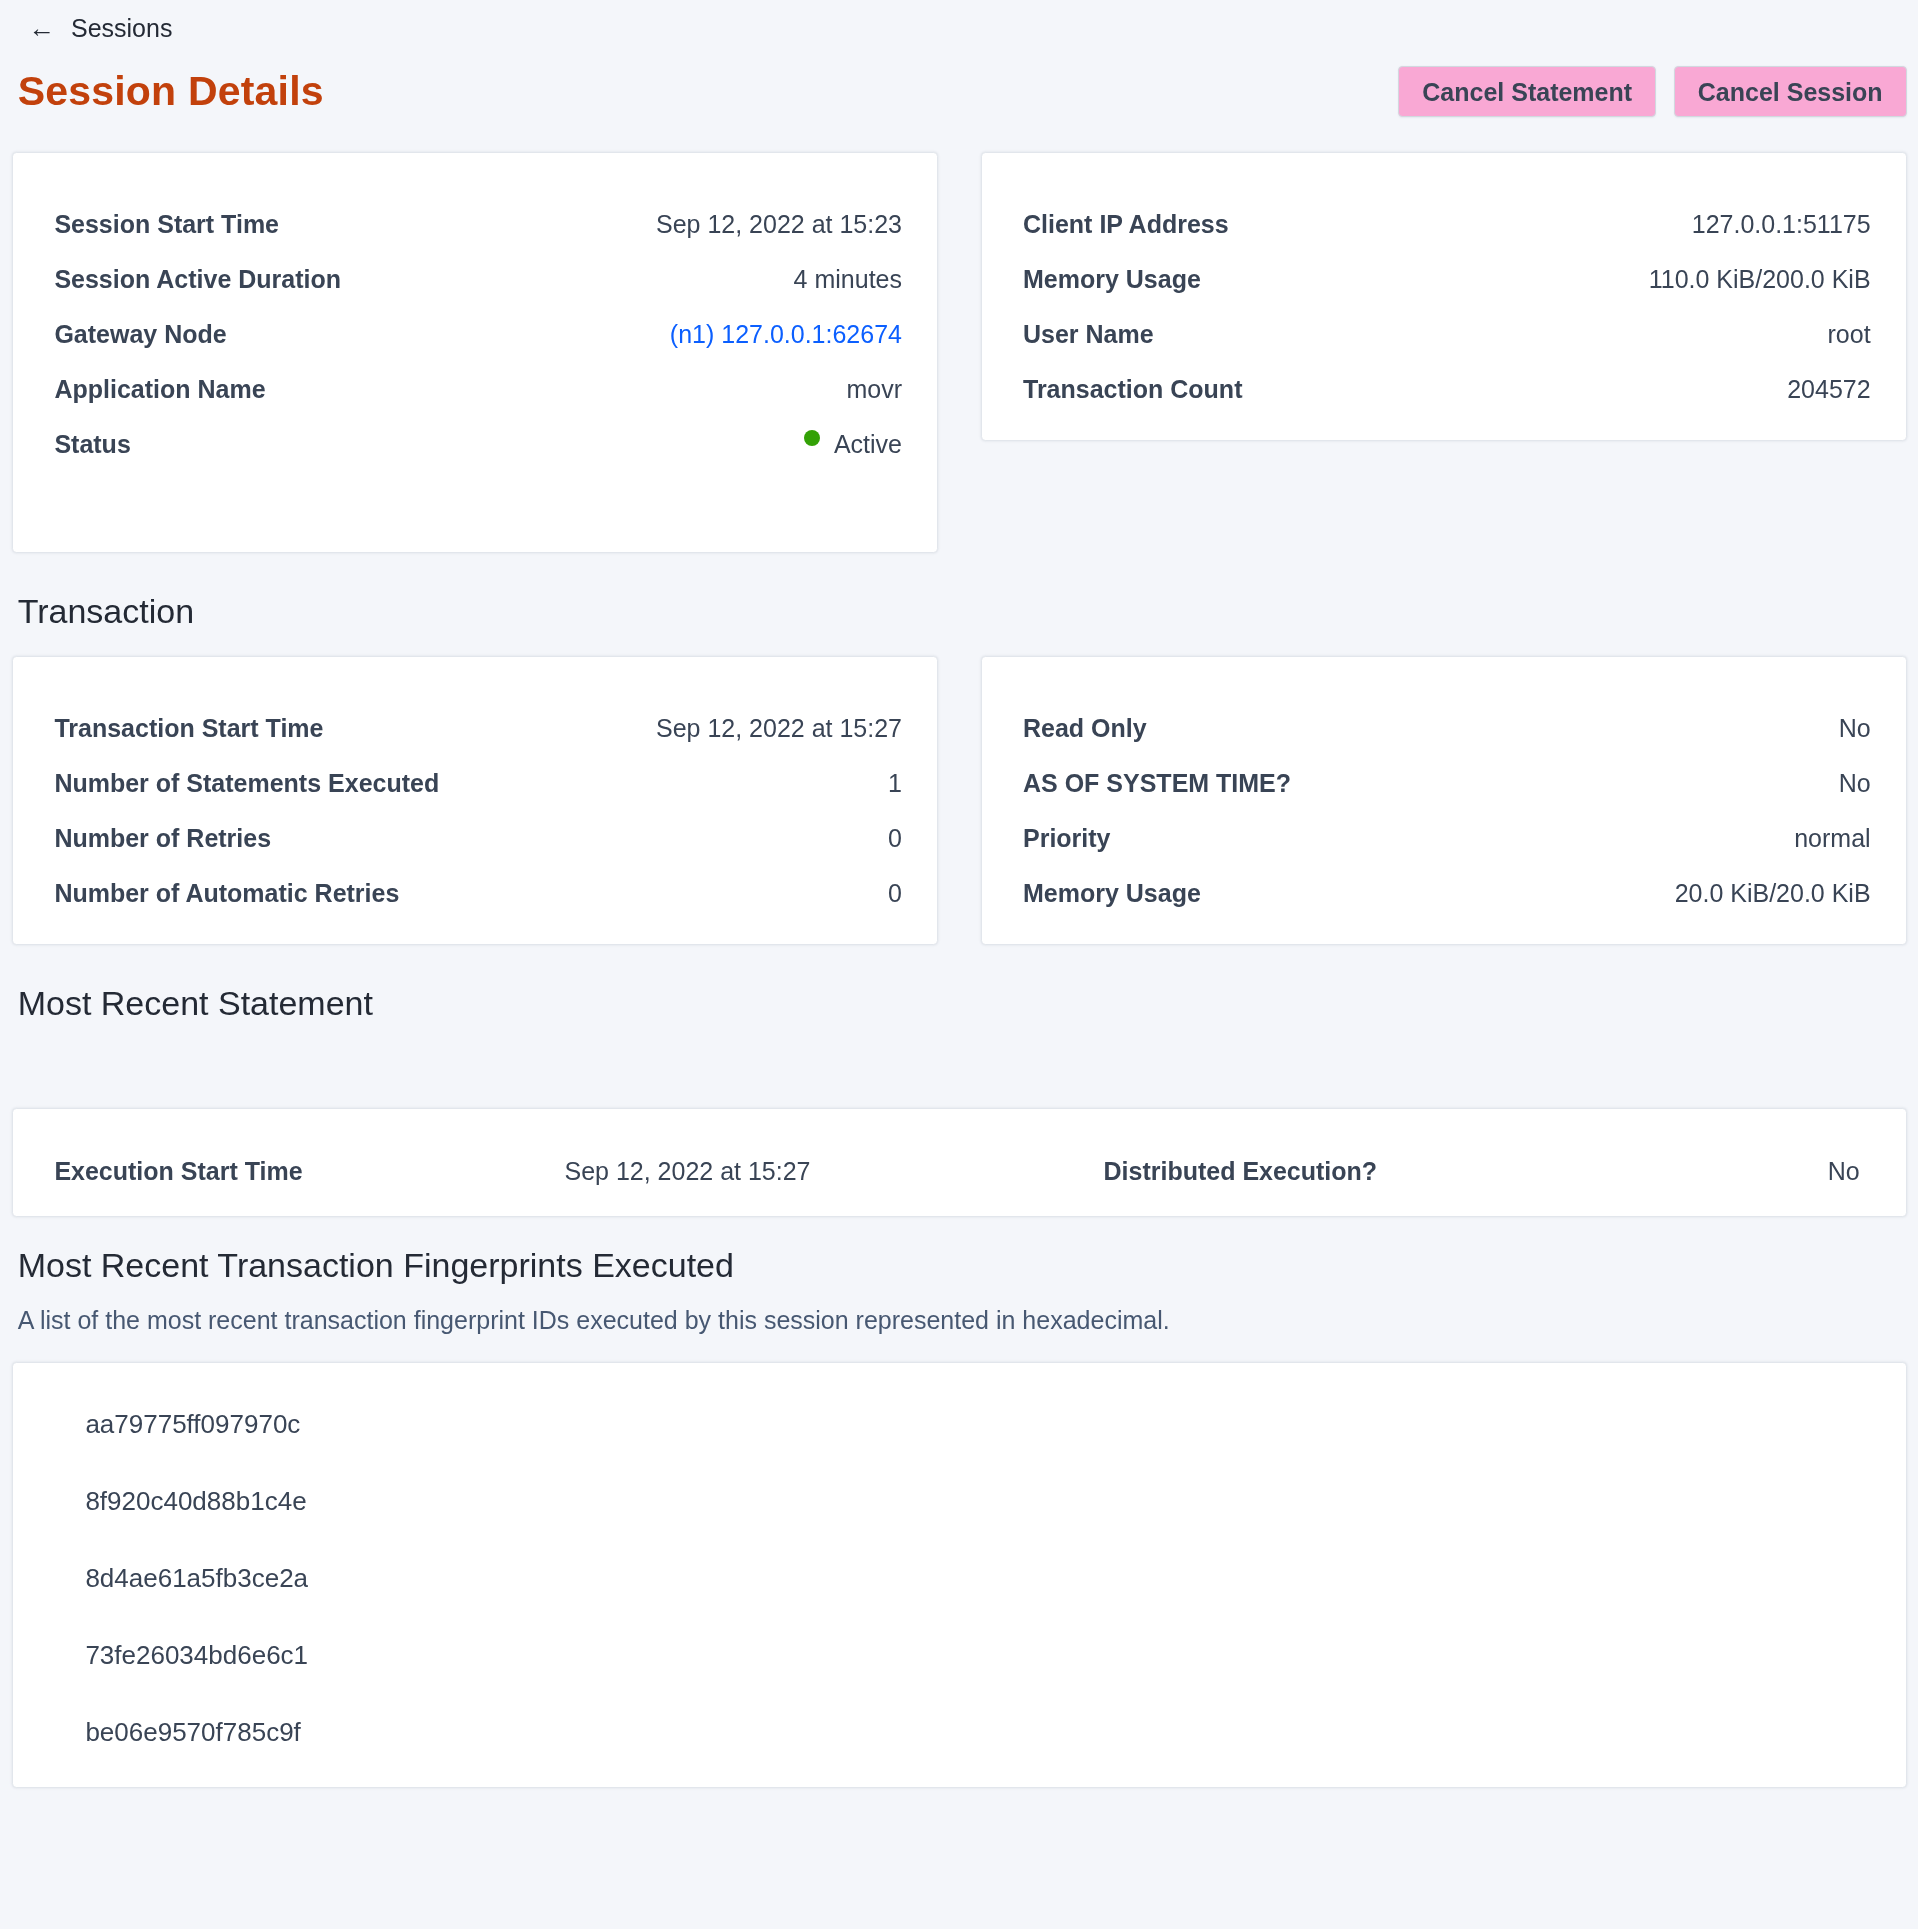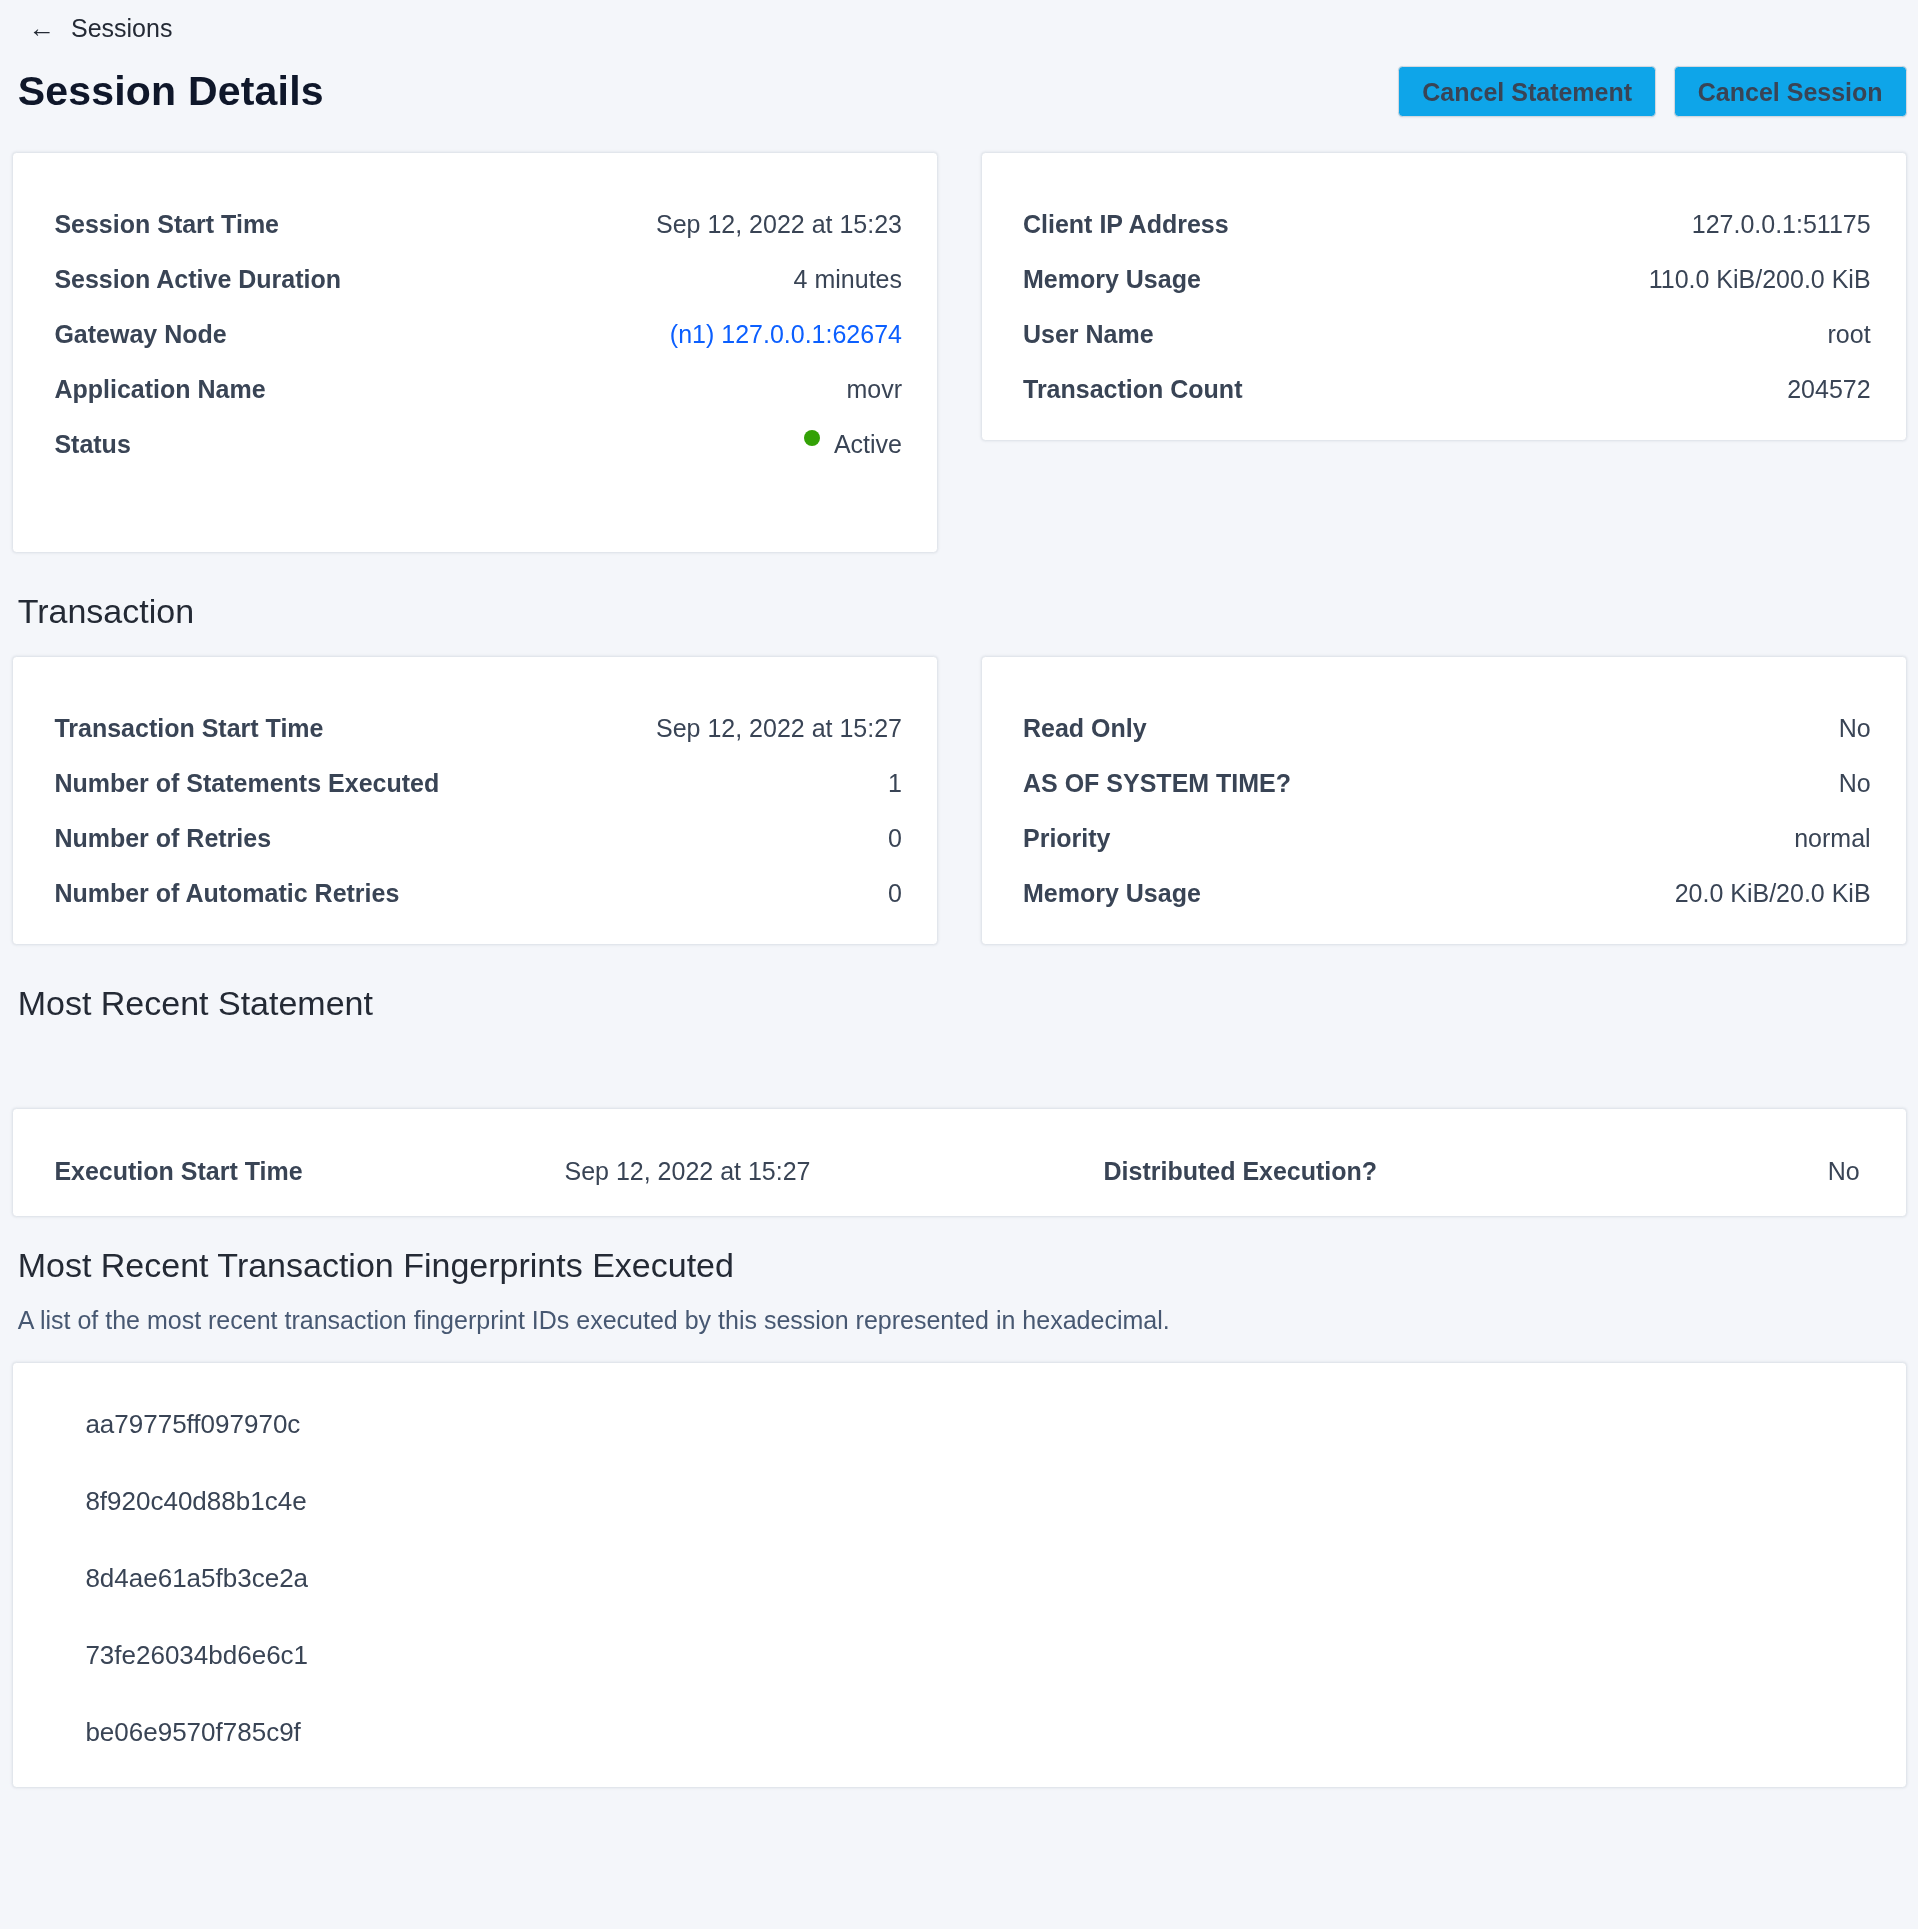--- a/index.html
+++ b/index.html
@@ -32,26 +32,26 @@
     display: flex;
     justify-content: space-between;
     align-items: center;
     margin: 23px 0 35px 0;
     padding-left: 5.3px;
   }
   h1.page-title {
     margin: 0;
     font-size: 41px;
     font-weight: 700;
-    color: #0f172a;
+    color: #c2410c;
     letter-spacing: 0.2px;
   }
   .actions { display: flex; gap: 17.7px; }
   .btn {
-    background: #0ea5e9;
+    background: #f9a8d4;
     border: 0.9px solid #d2d8df;
     border-radius: 4.4px;
     font-family: "Liberation Sans", sans-serif;
     font-size: 25px;
     font-weight: 700;
     color: #394455;
     padding: 10.6px 23px;
     height: 51px;
     cursor: pointer;
     box-shadow: 0 0.9px 1.8px rgba(67,90,111,0.08);

